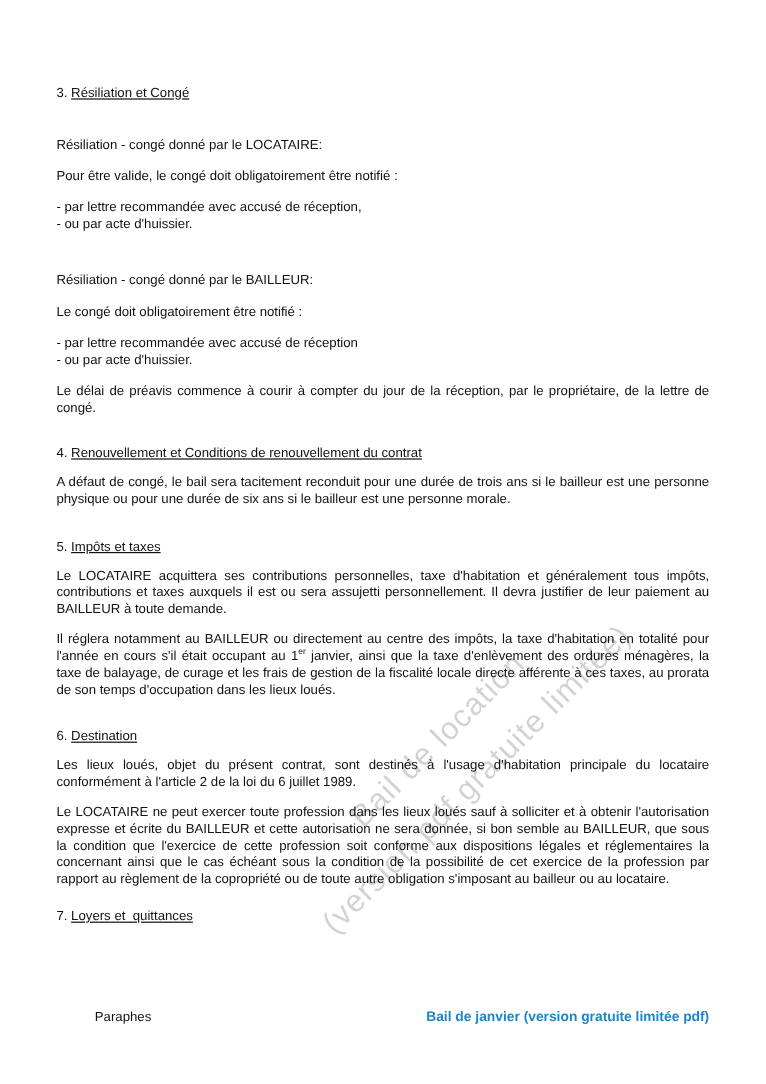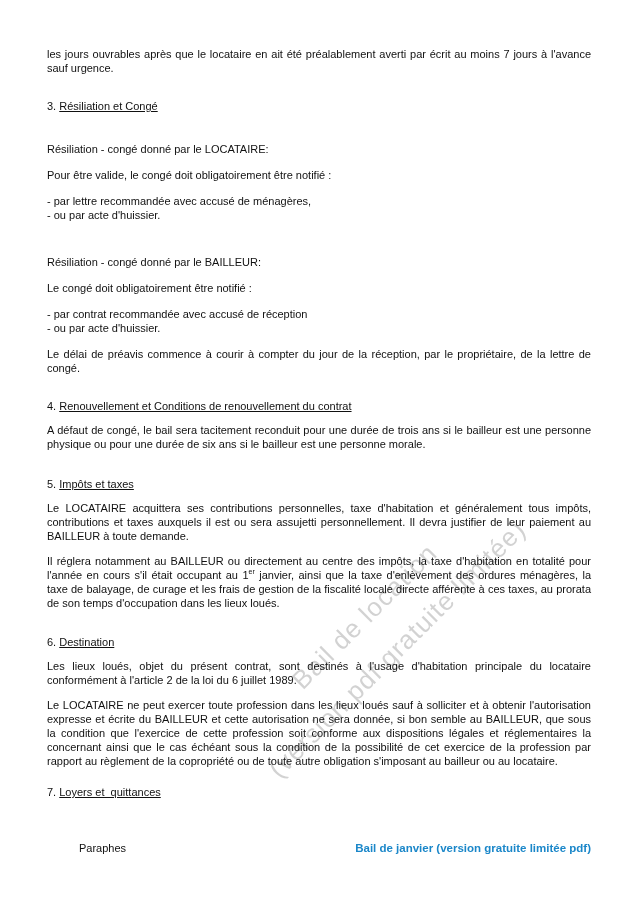--- a/index.html
+++ b/index.html
@@ -91,39 +91,38 @@
 
 <div class="page">
 
   <div class="watermark" style="color: rgba(125, 125, 125, 0.35);">
     <div>Bail de location</div>
     <div>(version pdf gratuite limitée)</div>
   </div>
 
   <div class="content">
 
-    <p class="just">les jours ouvrables après que le locataire en ait été préalablement averti par écrit au moins 7 jours à l'avance sauf urgence.</p>
 
     <p class="h mt-h3"><span>3.</span> <span class="u">Résiliation et Congé</span></p>
 
     <p class="subh mt-subloc">Résiliation - congé donné par le LOCATAIRE:</p>
 
     <p class="mt-12">Pour être valide, le congé doit obligatoirement être notifié :</p>
 
     <div class="mt-12">
-      <div class="line">- par lettre recommandée avec accusé de ménagères,</div>
+      <div class="line">- par lettre recommandée avec accusé de réception,</div>
       <div class="line">- ou par acte d'huissier.</div>
     </div>
 
     <p class="subh mt-subbail">Résiliation - congé donné par le BAILLEUR:</p>
 
     <p class="mt-12">Le congé doit obligatoirement être notifié :</p>
 
     <div class="mt-12">
-      <div class="line">- par contrat recommandée avec accusé de réception</div>
+      <div class="line">- par lettre recommandée avec accusé de réception</div>
       <div class="line">- ou par acte d'huissier.</div>
     </div>
 
     <p class="just mt-12">Le délai de préavis commence à courir à compter du jour de la réception, par le propriétaire, de la lettre de congé.</p>
 
     <p class="h mt-h4"><span>4.</span> <span class="u">Renouvellement et Conditions de renouvellement du contrat</span></p>
 
     <p class="just mt-10">A défaut de congé, le bail sera tacitement reconduit pour une durée de trois ans si le bailleur est une personne physique ou pour une durée de six ans si le bailleur est une personne morale.</p>
 
     <p class="h mt-h5"><span>5.</span> <span class="u">Impôts et taxes</span></p>

